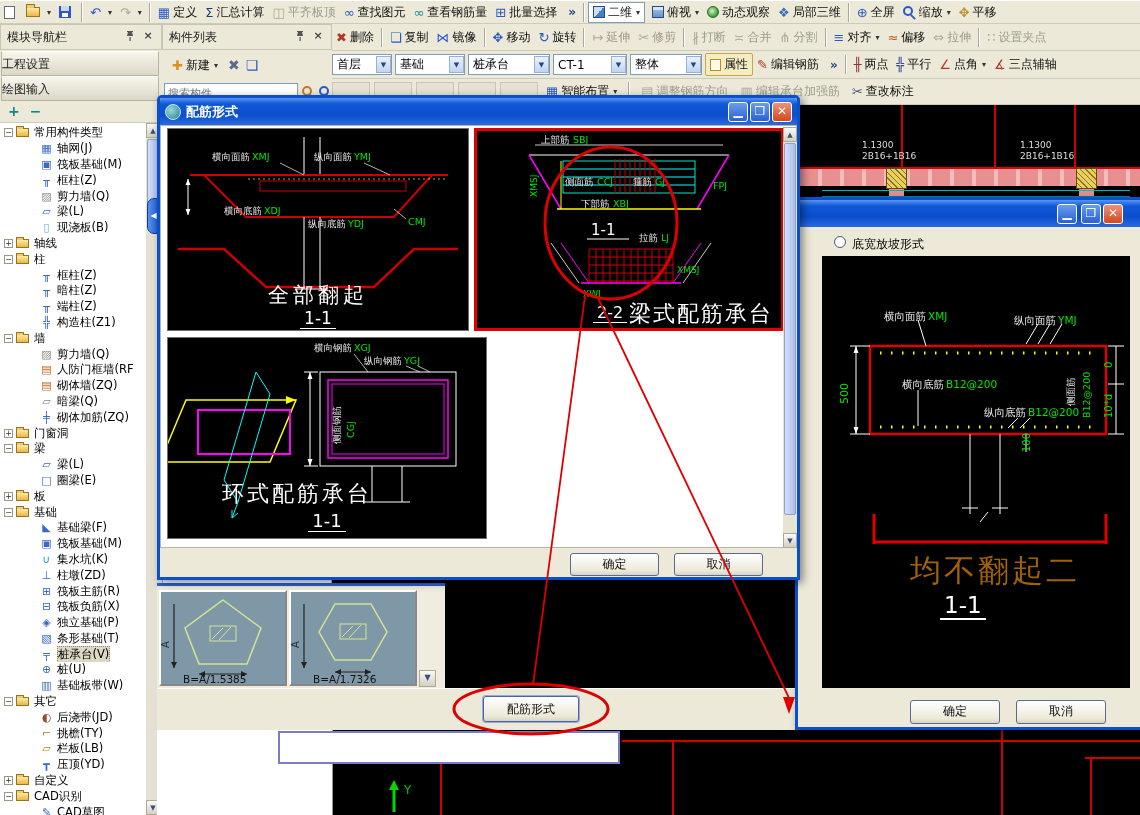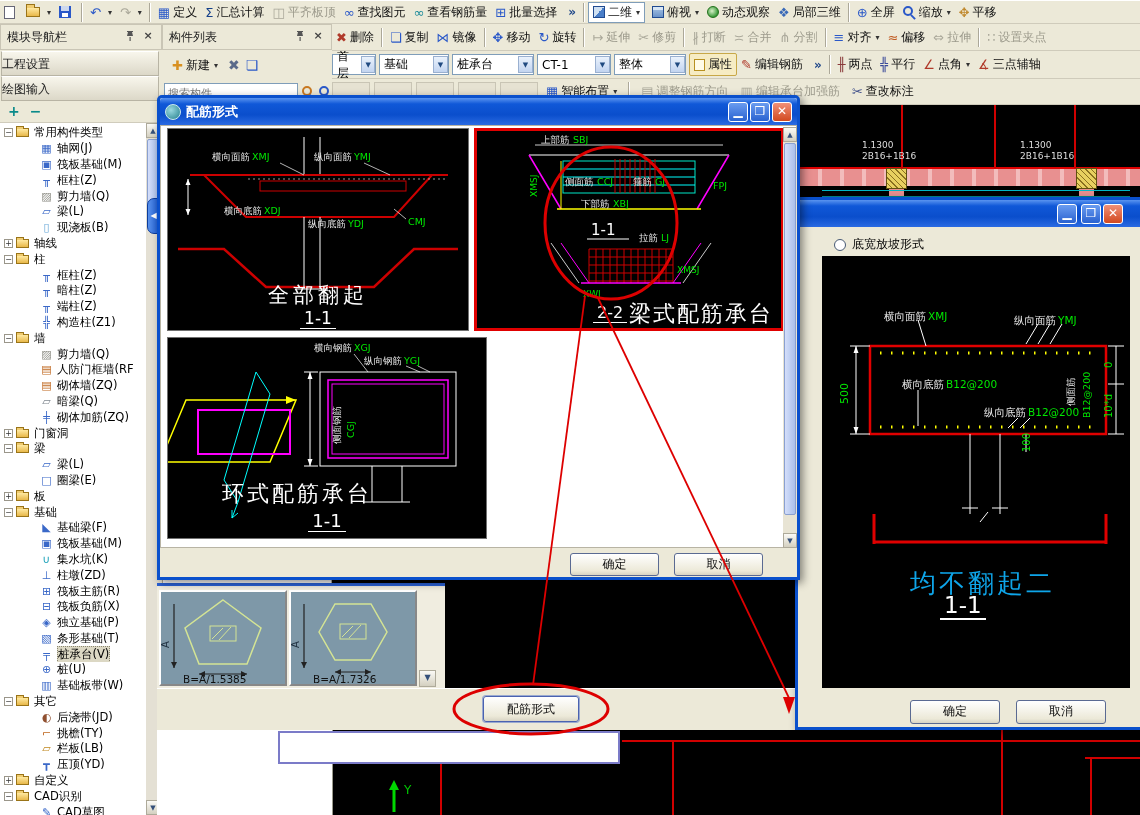--- a/index.html
+++ b/index.html
@@ -299,21 +299,21 @@
   <div class="secbtn" style="top:51px">工程设置</div>
   <div class="comp-tools">
     <span class="tbtn dd">
         <span class="gi" style="color:#d89020">✚</span>
         <span>新建</span>
       </span>
     <span class="gi" style="color:#5a6a8a;font-size:14px">✖</span>
     <span class="gi" style="color:#2a58c8;font-size:14px">❏</span>
   </div>
   <div class="tb" style="left:332px;top:51px;width:808px;height:28px">
-    <div class="combo" style="width:44px">
+    <div class="combo" style="width:60px">
         <span>首层</span>
         <span class="cbtn">▼</span>
       </div>
     <div class="combo" style="width:70px">
         <span>基础</span>
         <span class="cbtn">▼</span>
       </div>
     <div class="combo" style="width:82px">
         <span>桩承台</span>
         <span class="cbtn">▼</span>
@@ -683,21 +683,21 @@
   <div class="white-box"></div>
 
   <div class="dlg" style="left:795px;top:197px;width:350px;height:533px;z-index:30">
     <div class="titlebar">
       <span class="wbtns">
         <span class="wbtn" style="margin-right:2px">▁</span>
         <span class="wbtn">❒</span>
         <span class="wbtn close" style="margin-right:14px">✕</span>
       </span>
     </div>
-    <div style="position:absolute;left:36px;top:36px;display:flex;align-items:center;gap:6px">
+    <div style="position:absolute;left:36px;top:36px;display:flex;gap:6px">
       <span style="width:12px;height:12px;border:1px solid #485a74;border-radius:50%;background:#fff"></span>
       <span style="font-size:12px">底宽放坡形式</span>
     </div>
     <div class="panel" style="left:24px;top:56px;width:308px;height:432px">
       <svg width="308" height="292" viewBox="0 0 308 292">
         <rect x="48" y="90" width="236" height="88" fill="none" stroke="#e00000" stroke-width="2.5"></rect>
         <path d="M58,97 H276" stroke="#ffff00" stroke-width="3" stroke-dasharray="1.5,9.5" fill="none"></path>
         <path d="M58,171 H276" stroke="#ffff00" stroke-width="3" stroke-dasharray="1.5,9.5" fill="none"></path>
         <line x1="34" y1="90" x2="34" y2="178" stroke="#fff"></line>
         <line x1="28" y1="90" x2="48" y2="90" stroke="#fff"></line>
@@ -729,21 +729,21 @@
         <text x="124" y="132" font-size="10.5" fill="#00e800">B12@200</text>
         <text x="162" y="160" font-size="10.5" fill="#e8e8e8">纵向底筋</text>
         <text x="206" y="160" font-size="10.5" fill="#00e800">B12@200</text>
         <text x="252" y="150" font-size="9.5" fill="#e8e8e8" transform="rotate(-90 252 150)">侧面筋</text>
         <text x="268" y="162" font-size="9.5" fill="#00e800" transform="rotate(-90 268 162)">B12@200</text>
         <text x="26" y="148" font-size="11" fill="#00e800" transform="rotate(-90 26 148)">500</text>
         <text x="290" y="112" font-size="10" fill="#00e800" transform="rotate(-90 290 112)">0</text>
         <text x="290" y="162" font-size="10" fill="#00e800" transform="rotate(-90 290 162)">10*d</text>
         <text x="208" y="196" font-size="10" fill="#00e800" transform="rotate(-90 208 196)">100</text>
       </svg>
-      <div style="position:absolute;left:88px;top:310px;color:#0ea5e9;font-size:26px;letter-spacing:3px">均不翻起二</div>
+      <div style="position:absolute;left:88px;top:294px;color:#a16207;font-size:31px;letter-spacing:3px">均不翻起二</div>
       <div style="position:absolute;left:118px;top:336px;color:#fff;font-size:23px"><span class="usec" style="border-bottom:2px solid #fff">1-1</span></div>
     </div>
     <div class="xpbtn" style="left:112px;top:500px;width:90px;height:24px">确定</div>
     <div class="xpbtn" style="left:218px;top:500px;width:90px;height:24px">取消</div>
   </div>
 
   <div class="dlg" style="left:157px;top:95px;width:643px;height:485px;z-index:40">
     <div class="titlebar">
       <span class="dicon"></span>
       <span>配筋形式</span>

